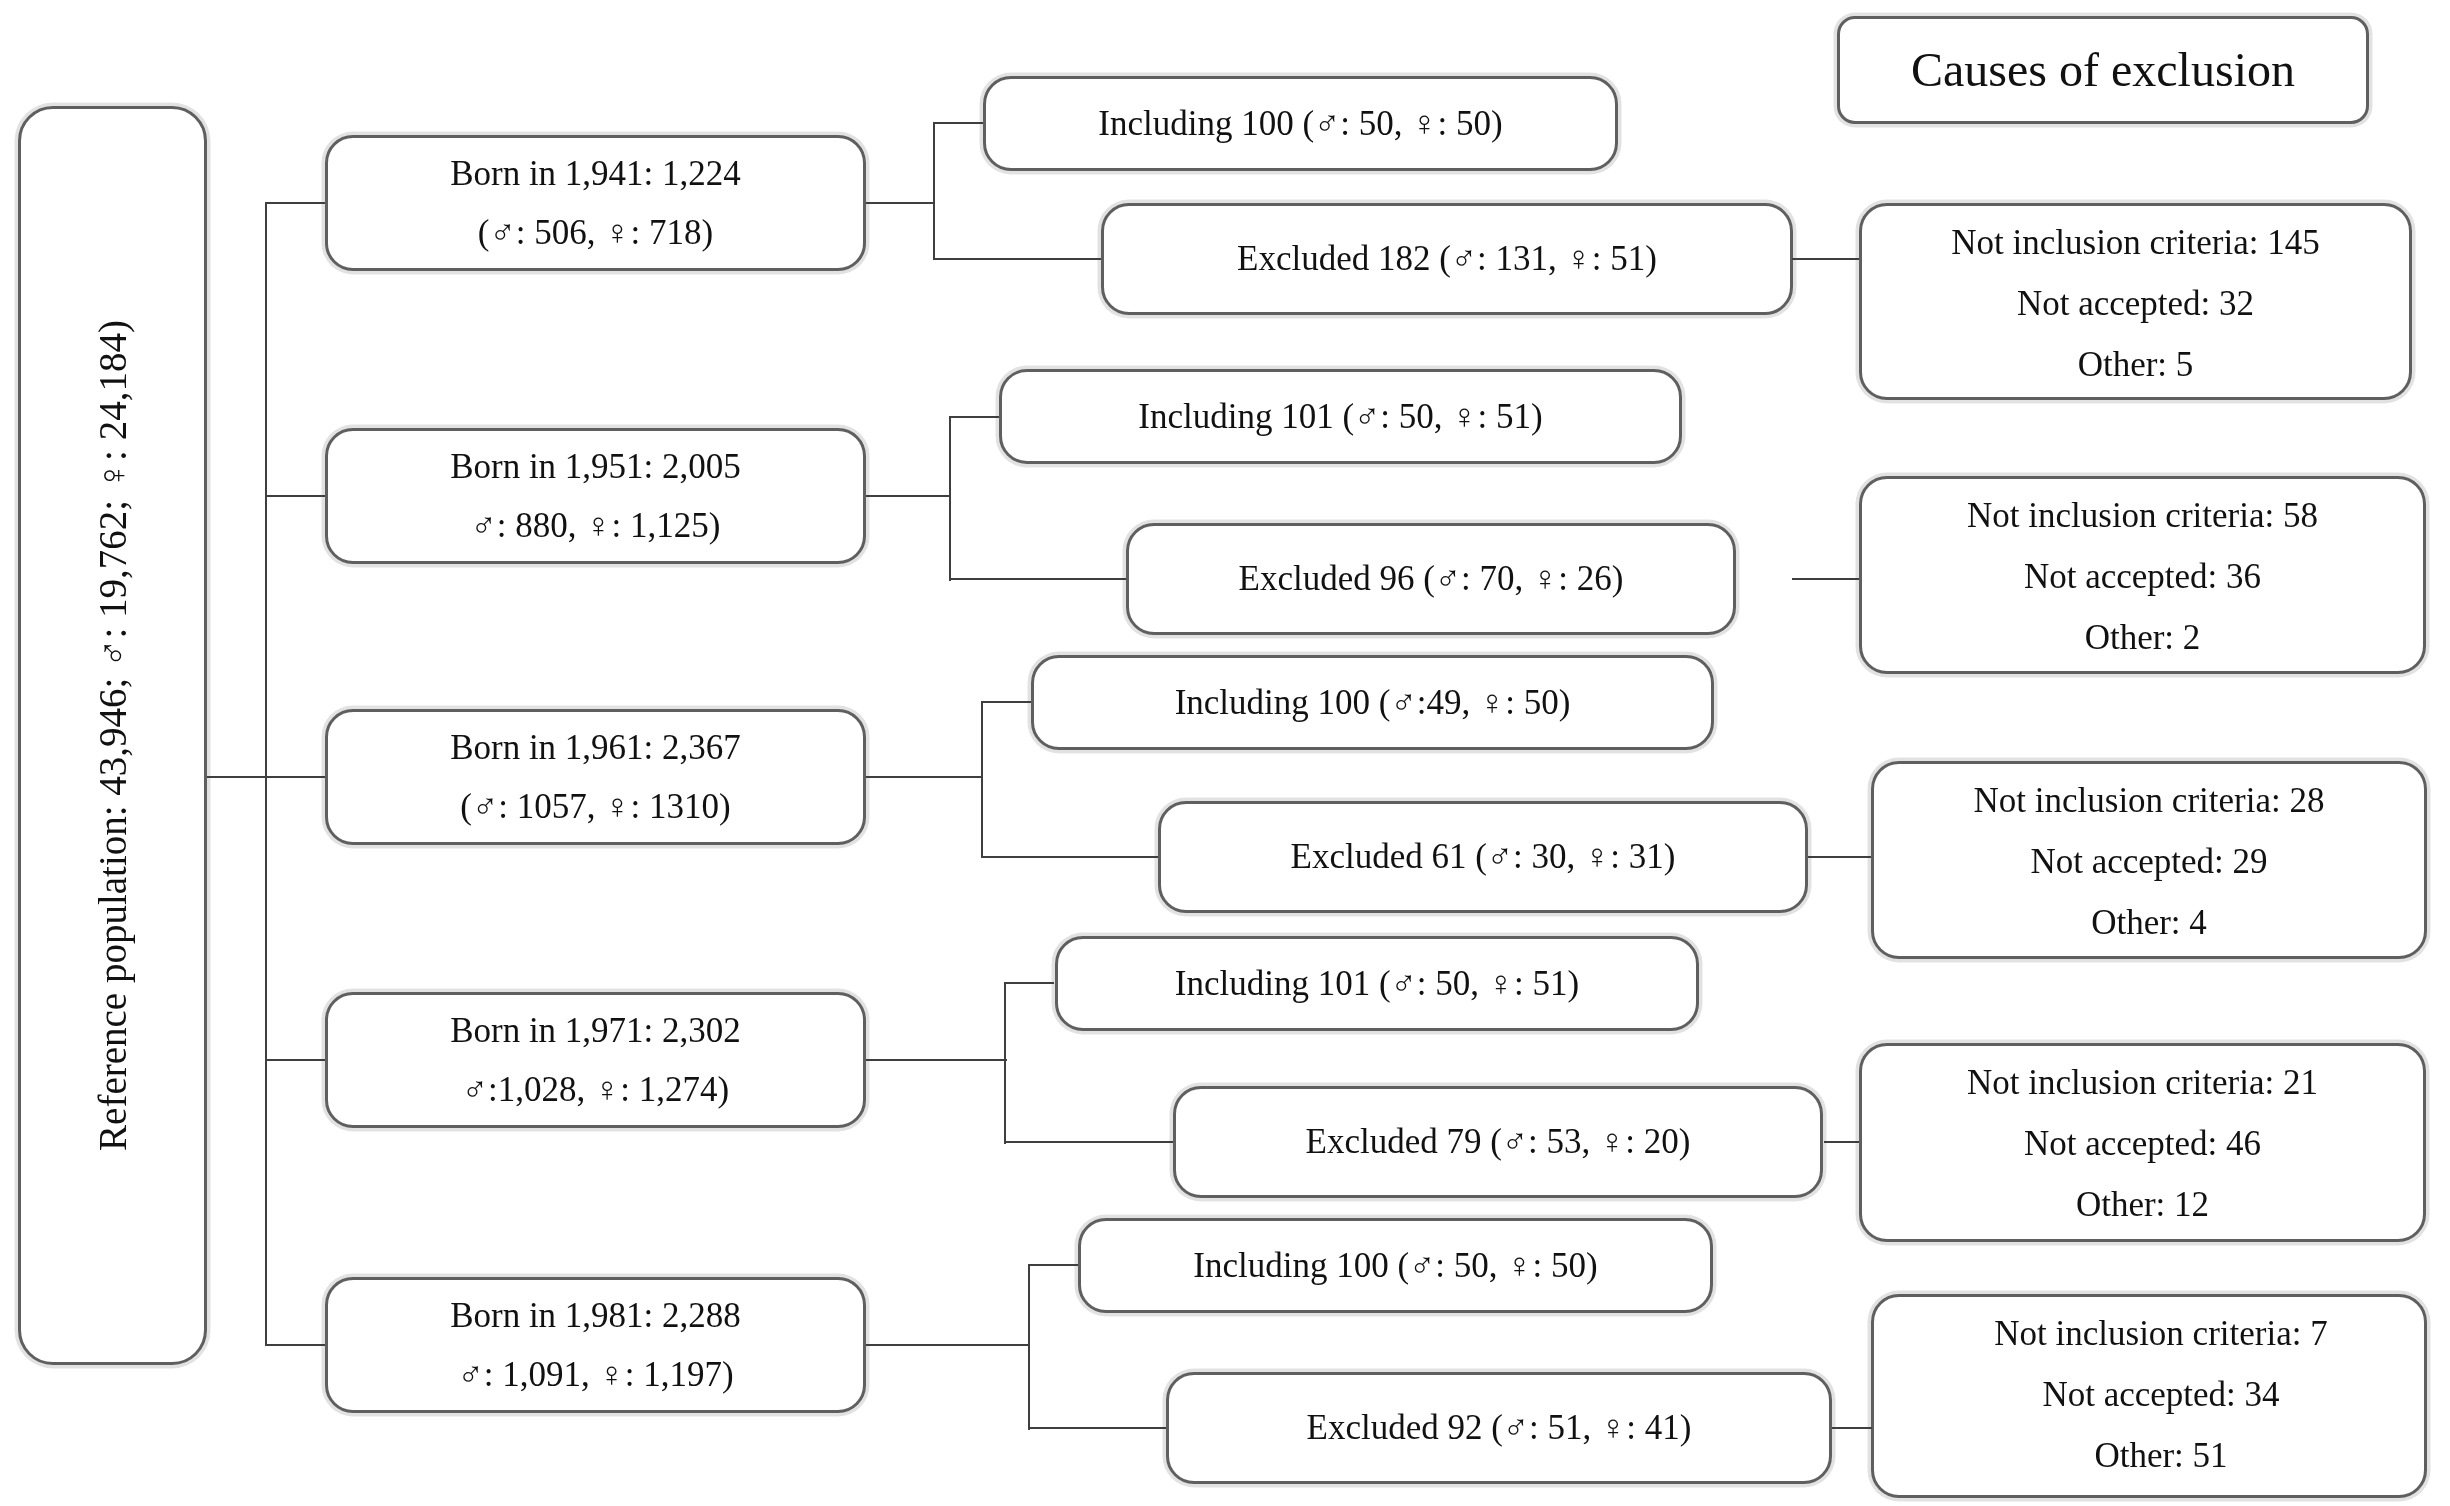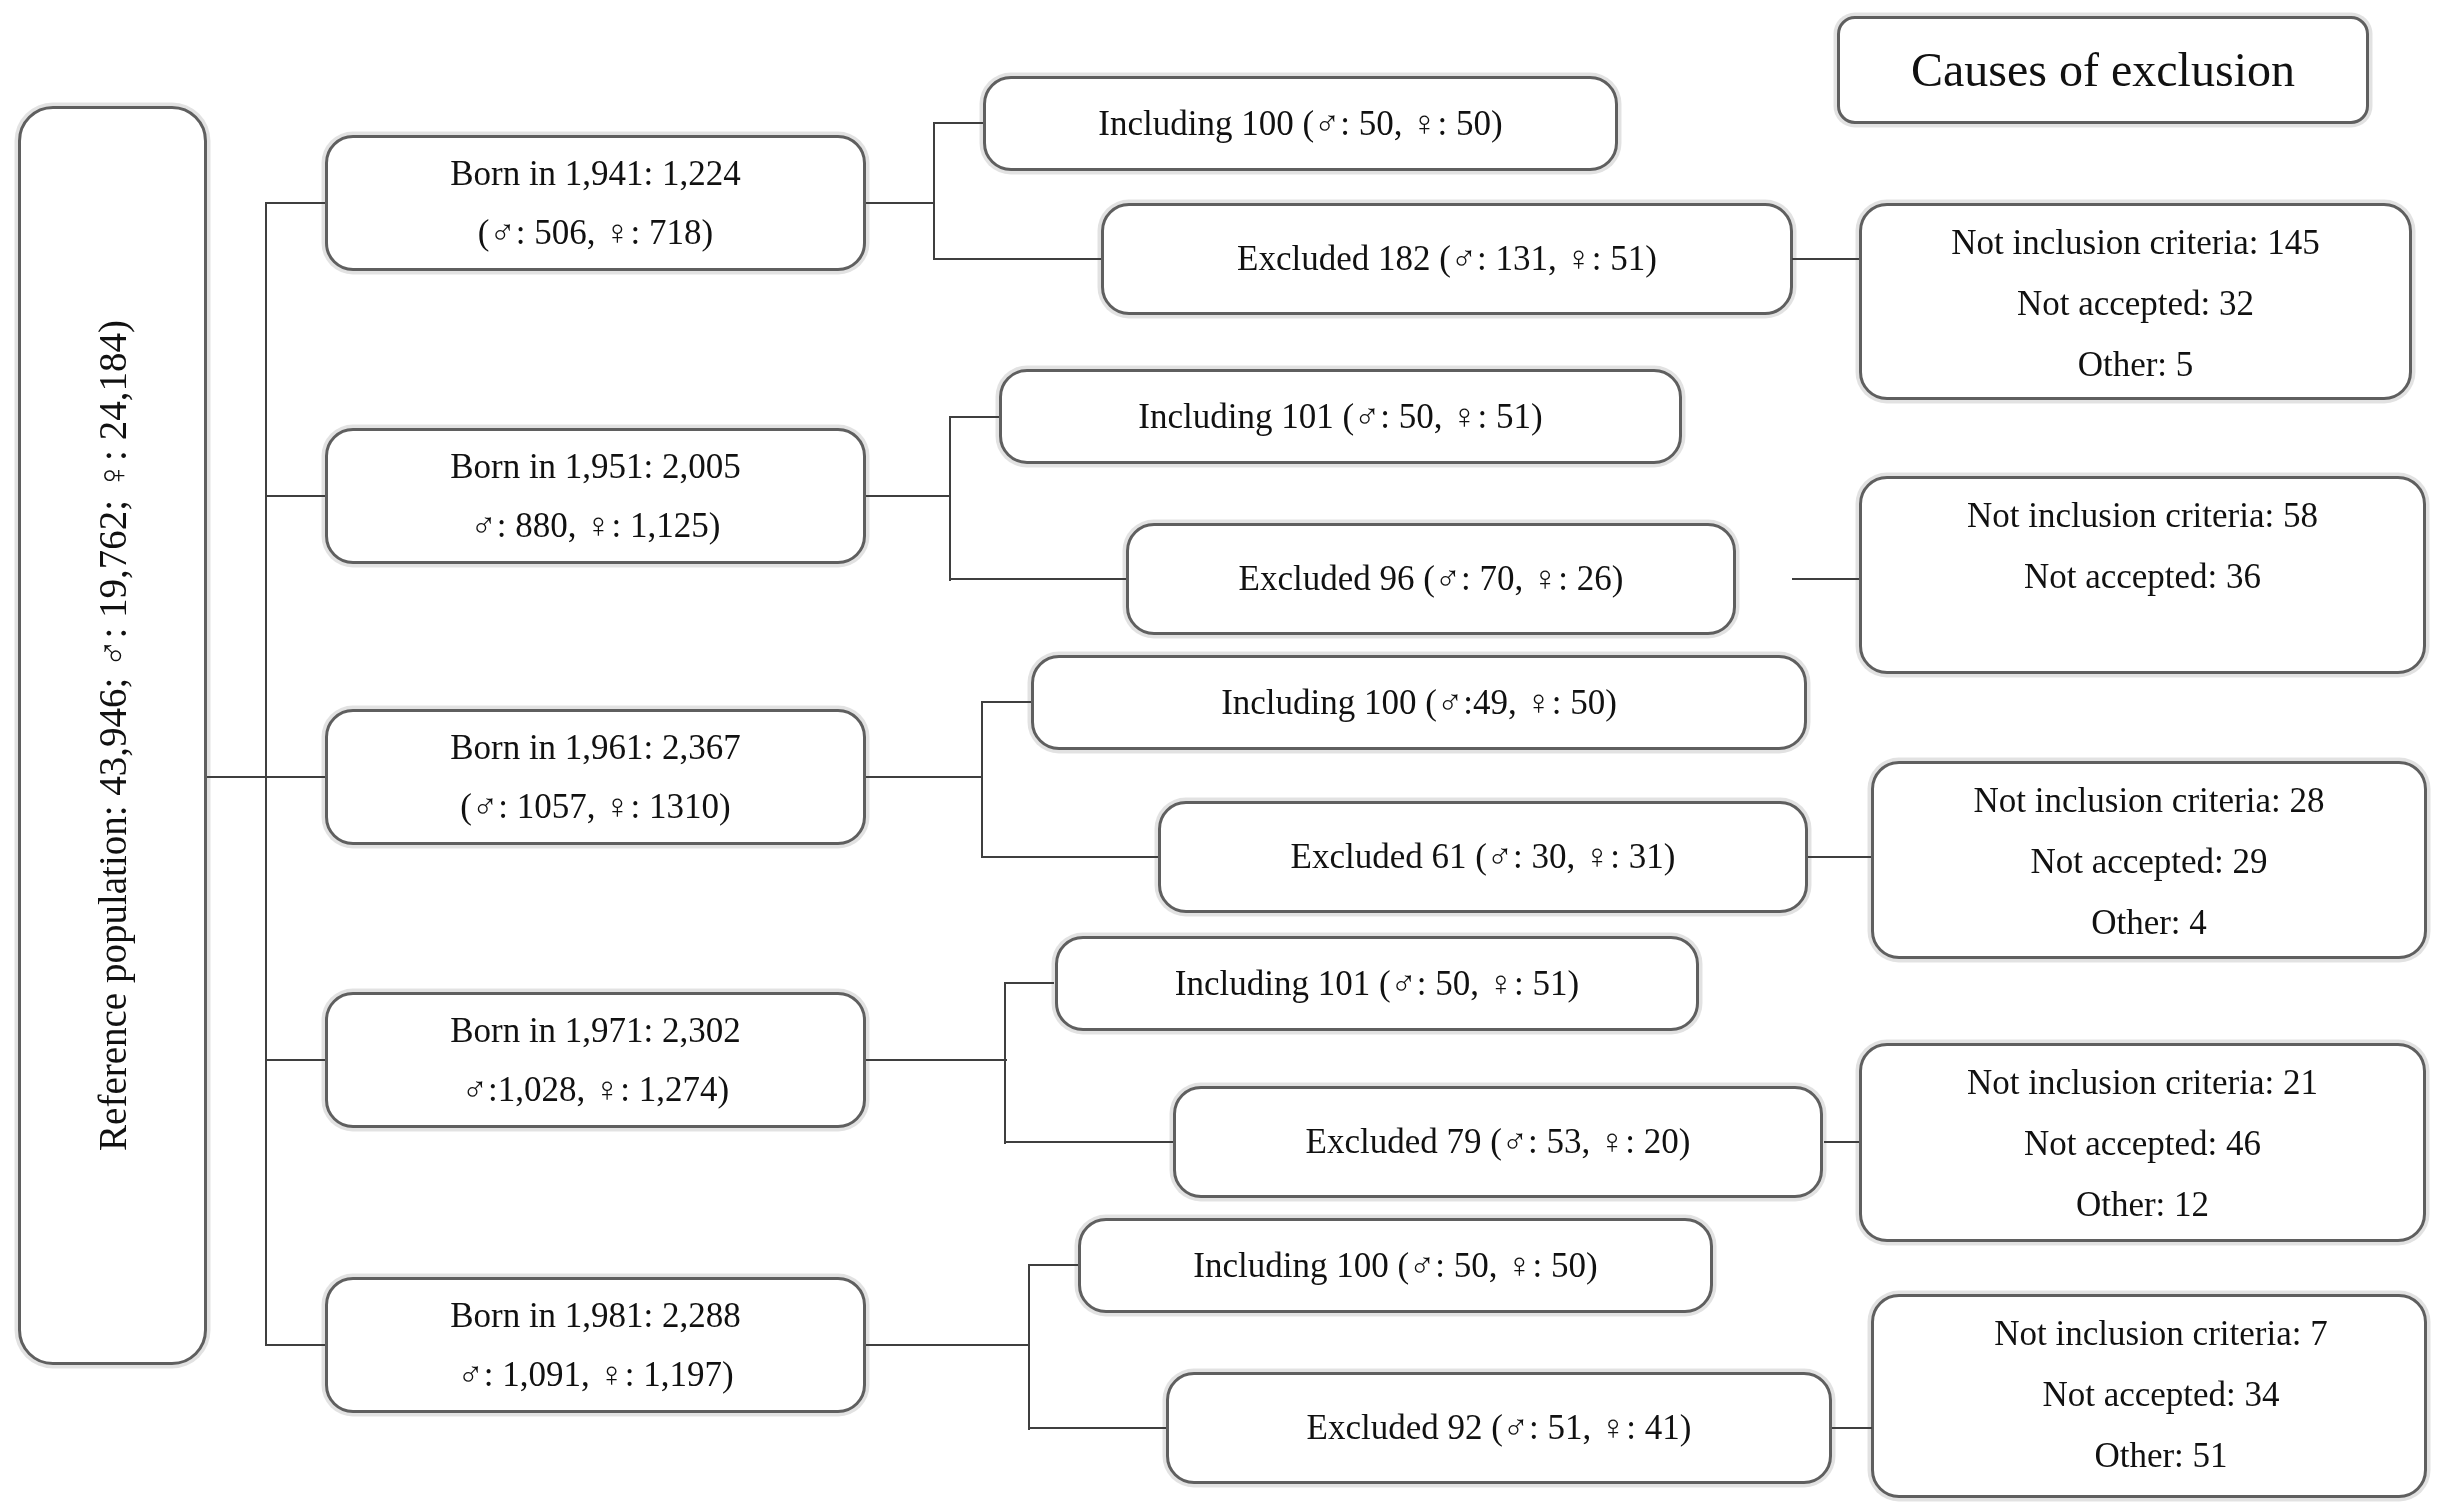--- a/index.html
+++ b/index.html
@@ -76,27 +76,28 @@
   </div>
   <div class="box oneline" style="left:999px;top:369px;width:683px;height:95px;line-height:89px;">
     <span>Including 101 (♂: 50, ♀: 51)</span>
   </div>
   <div class="box oneline" style="left:1126px;top:523px;width:610px;height:112px;line-height:106px;">
     <span>Excluded 96 (♂: 70, ♀: 26)</span>
   </div>
   <div class="box causes" style="left:1859px;top:476px;width:567px;height:198px;border-radius:28px;">
     <div class="cl">Not inclusion criteria: 58</div>
     <div class="cl">Not accepted: 36</div>
+    <div class="cl">Other: 2</div>
   </div>
 
   <div class="box born" style="left:325px;top:709px;width:541px;height:136px;">
     <div class="bl">Born in 1,961: 2,367</div>
     <div class="bl">(♂: 1057, ♀: 1310)</div>
   </div>
-  <div class="box oneline" style="left:1031px;top:655px;width:776px;height:95px;line-height:89px;">
+  <div class="box oneline" style="left:1031px;top:655px;width:683px;height:95px;line-height:89px;">
     <span>Including 100 (♂:49, ♀: 50)</span>
   </div>
   <div class="box oneline" style="left:1158px;top:801px;width:650px;height:112px;line-height:106px;">
     <span>Excluded 61 (♂: 30, ♀: 31)</span>
   </div>
   <div class="box causes" style="left:1871px;top:761px;width:556px;height:198px;">
     <div class="cl">Not inclusion criteria: 28</div>
     <div class="cl">Not accepted: 29</div>
     <div class="cl">Other: 4</div>
   </div>

